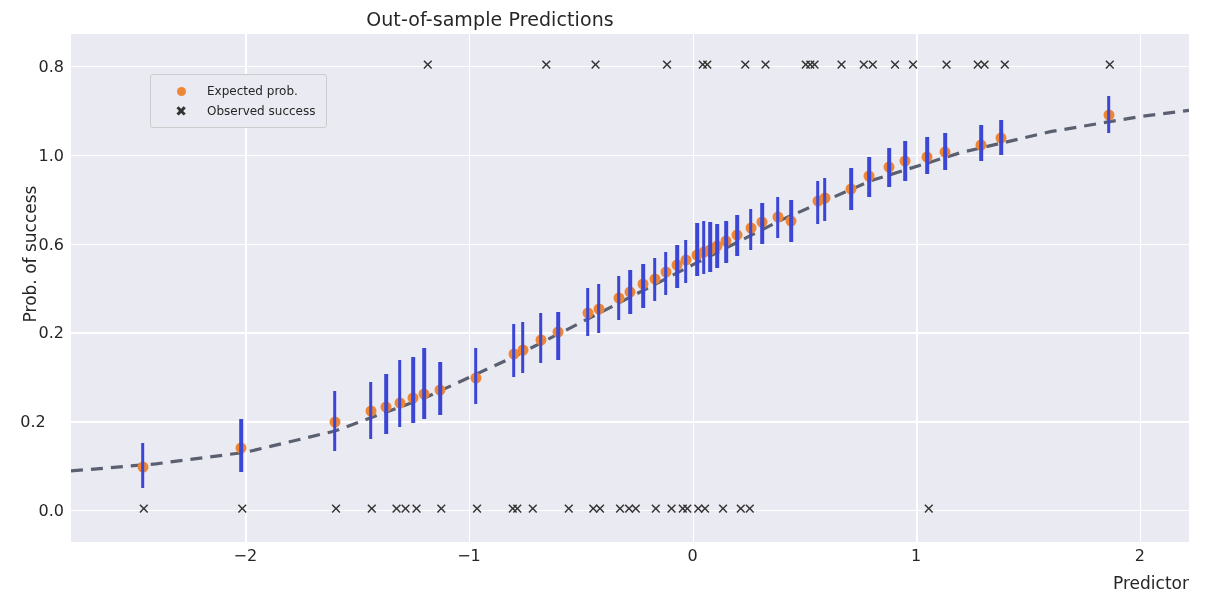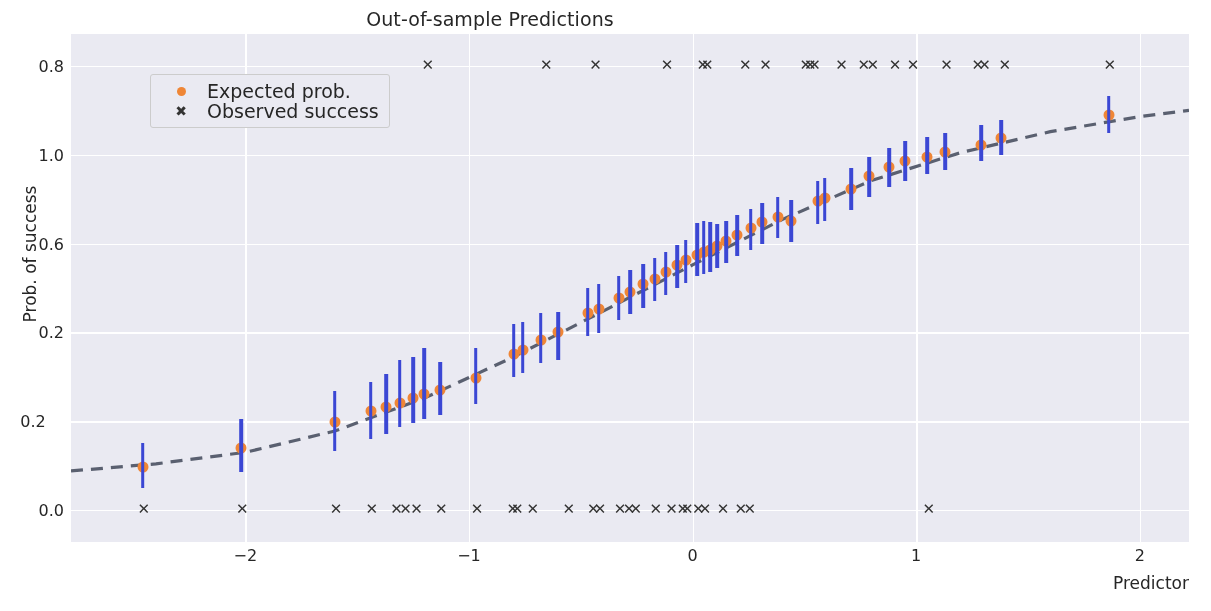--- a/index.html
+++ b/index.html
@@ -151,21 +151,21 @@
     align-items: center;
     height: 20px;
   }
   .legend-key {
     width: 44px;
     display: flex;
     align-items: center;
     justify-content: center;
   }
   .legend-label {
-    font-size: 19px;
+    font-size: 12px;
     color: #262626;
     padding-left: 4px;
     white-space: nowrap;
     text-align: right;
   }
   .lg-dot {
     width: 9px; height: 9px; border-radius: 50%;
     background: #ef8636;
     display: block;
   }

